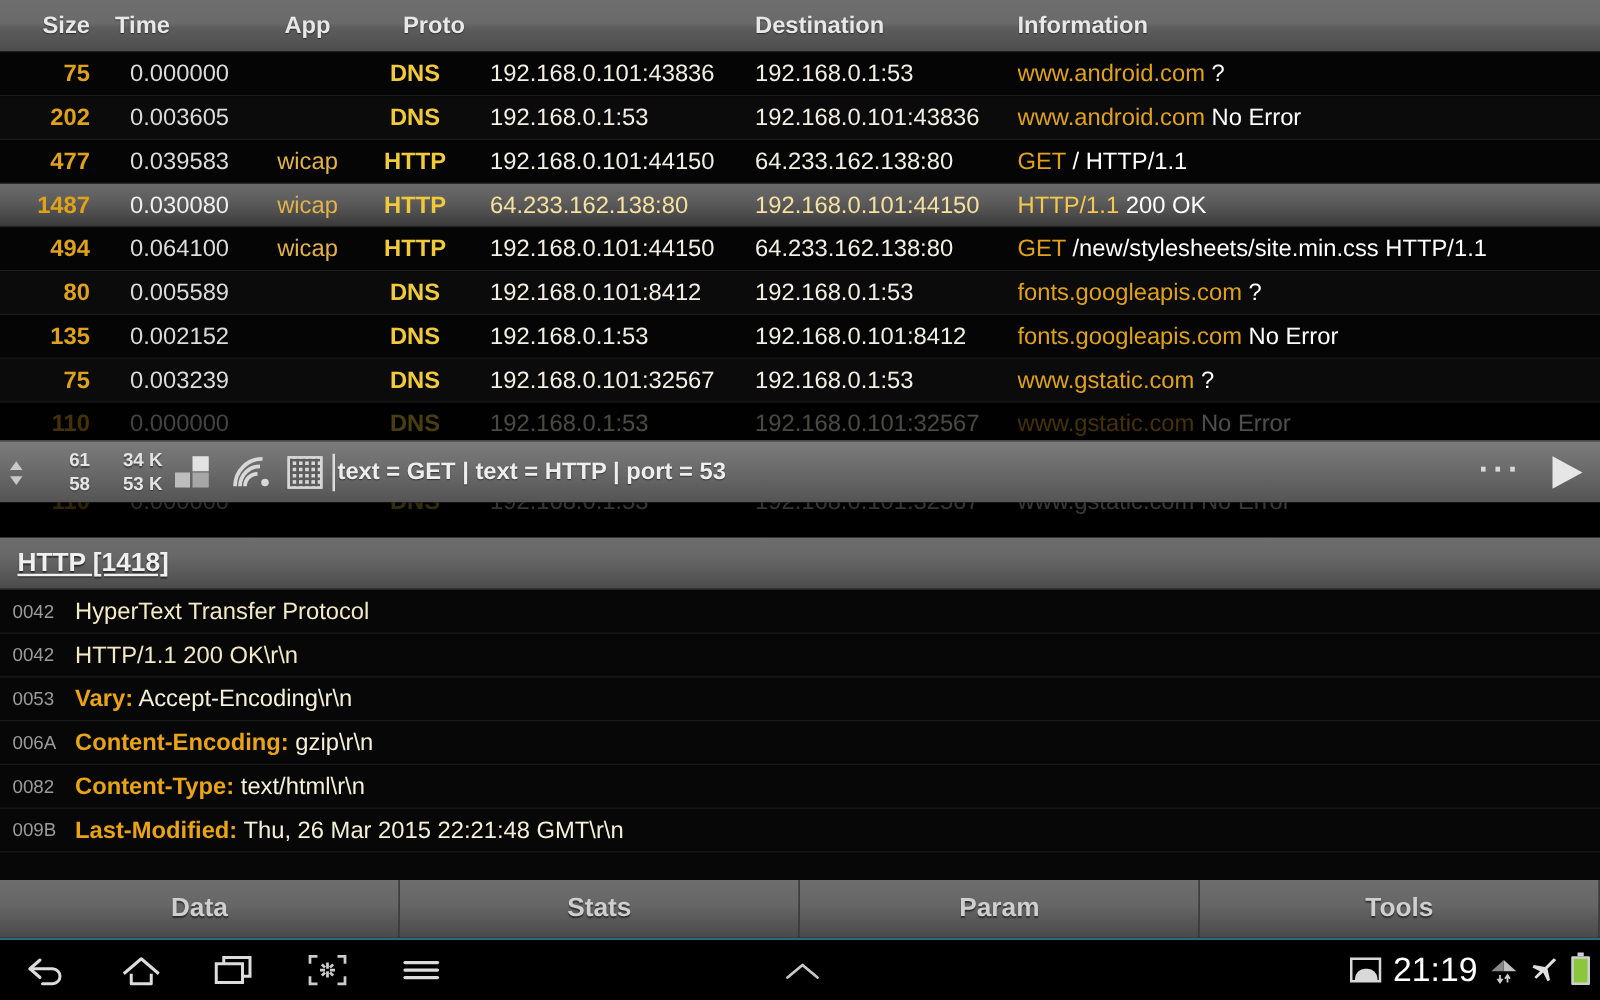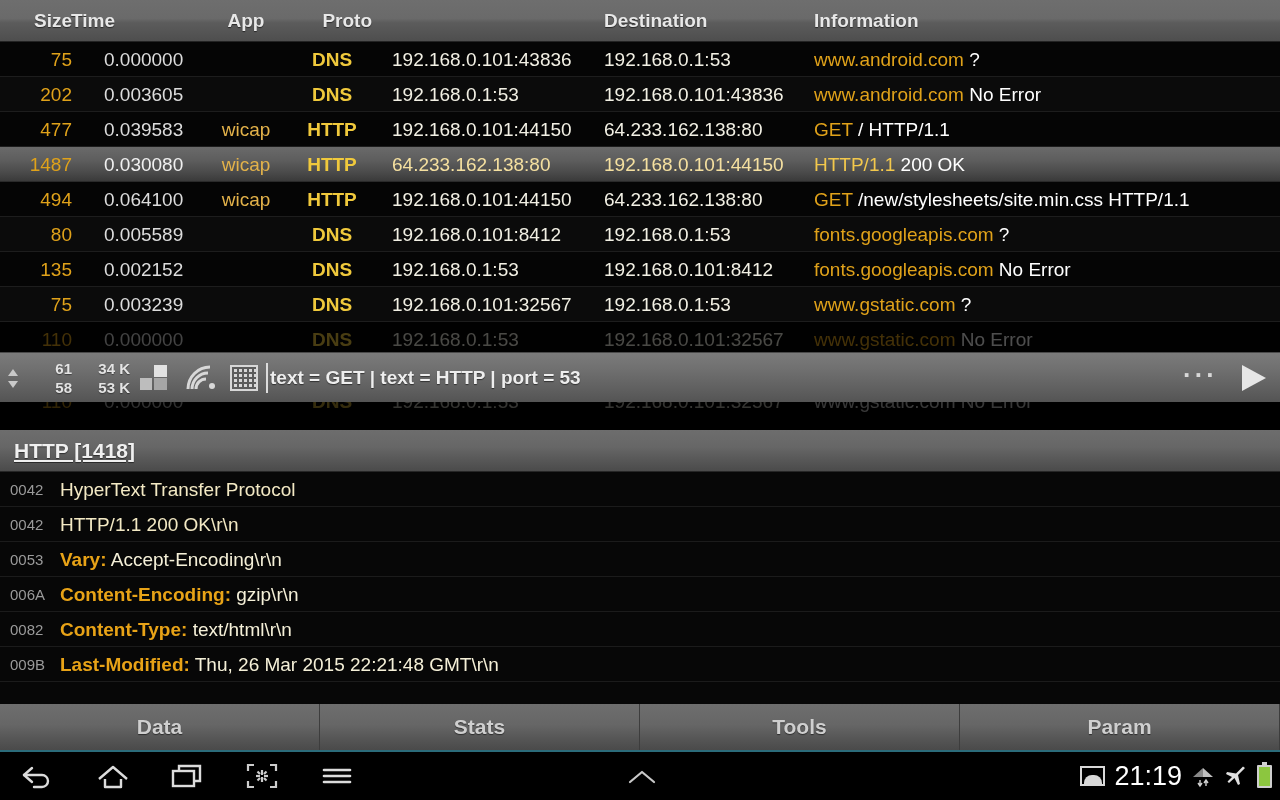--- a/index.html
+++ b/index.html
@@ -36,21 +36,21 @@
   .pkt-row.alt { background: #0b0b0b; }
   .pkt-row.sel {
     background: linear-gradient(to bottom, #6a6a6a 0%, #5d5d5d 40%, #4a4a4a 75%, #3a3a3a 100%);
     border-bottom: 1px solid #2a2a2a;
   }
   .pkt-row.fade { opacity: .30; }
   .pkt-row .cell {
     position: absolute; top: 0; height: 35px; line-height: 35px;
     font-size: 19px; white-space: nowrap; overflow: hidden;
   }
-  .c-size  { left: 0;   width: 72px;  text-align: right; color: #e0a21a; font-weight: normal; padding-left: 16px; }
+  .c-size  { left: 0;   width: 72px;  text-align: right; color: #e0a21a; font-weight: bold; padding-left: 16px; }
   .c-time  { left: 104px;  width: 110px; color: #dcdcdc; }
   .c-app   { left: 200px; width: 92px; text-align: center; color: #e3b24a; }
   .c-proto { left: 296px; width: 72px; text-align: center; color: #f0c93c; font-weight: bold; }
   .c-src   { left: 392px; width: 200px; color: #f2f0e4; }
   .c-dst   { left: 604px; width: 200px; color: #f2f0e4; }
   .c-info  { left: 814px; width: 460px; color: #ffffff; }
   .pkt-row.sel .c-src, .pkt-row.sel .c-dst { color: #f5e0a0; }
   .pkt-row.sel .c-time { color: #f0f0f0; }
   .info-hl { color: #e0a21a; }
   .info-plain { color: #ffffff; }
@@ -154,21 +154,21 @@
                      background: #d8d8d8; border-radius: 8px 8px 0 0; }
 </style>
 </head>
 <body>
 
 <div id="app">
 
   <div class="pkt-table">
     <div class="pkt-head">
       <div class="th" style="left:0;width:72px;text-align:right;">Size</div>
-      <div class="th" style="left:71px;">Time</div>
+      <div class="th" style="left:92px;">Time</div>
       <div class="th" style="left:200px;width:92px;text-align:center;">App</div>
       <div class="th" style="left:300px;width:72px;text-align:right;">Proto</div>
       <div class="th" style="left:392px;margin-top:32px;">Source</div>
       <div class="th" style="left:604px;">Destination</div>
       <div class="th" style="left:814px;">Information</div>
     </div>
     <div class="pkt-rows" id="pkt-rows">
         <div class="pkt-row">
           <div class="cell c-size">75</div>
           <div class="cell c-time">0.000000</div>
@@ -332,22 +332,22 @@
       </div>
       <div class="det-row">
         <div class="det-off">009B</div>
         <div class="det-txt"><span class="det-key">Last-Modified:</span><span class="det-val"> Thu, 26 Mar 2015 22:21:48 GMT\r\n</span></div>
       </div>
     </div>
 
   <div class="tabbar" id="tabbar" style="border-bottom-color: rgb(43, 107, 122);">
       <div class="tab">Data</div>
       <div class="tab">Stats</div>
+      <div class="tab">Param</div>
       <div class="tab">Tools</div>
-      <div class="tab">Param</div>
     </div>
 
   <div class="navbar">
     <div class="nav-icon" style="left:20px;">
       <svg width="34" height="28" viewBox="0 0 34 28">
         <path d="M12 6 L4 13 L12 20" fill="none" stroke="#dcdcdc" stroke-width="2.4" stroke-linecap="round" stroke-linejoin="round"></path>
         <path d="M4 13 L22 13 A6 6 0 0 1 22 25 L14 25" fill="none" stroke="#dcdcdc" stroke-width="2.4" stroke-linecap="round"></path>
       </svg>
     </div>
     <div class="nav-icon" style="left:96px;">

